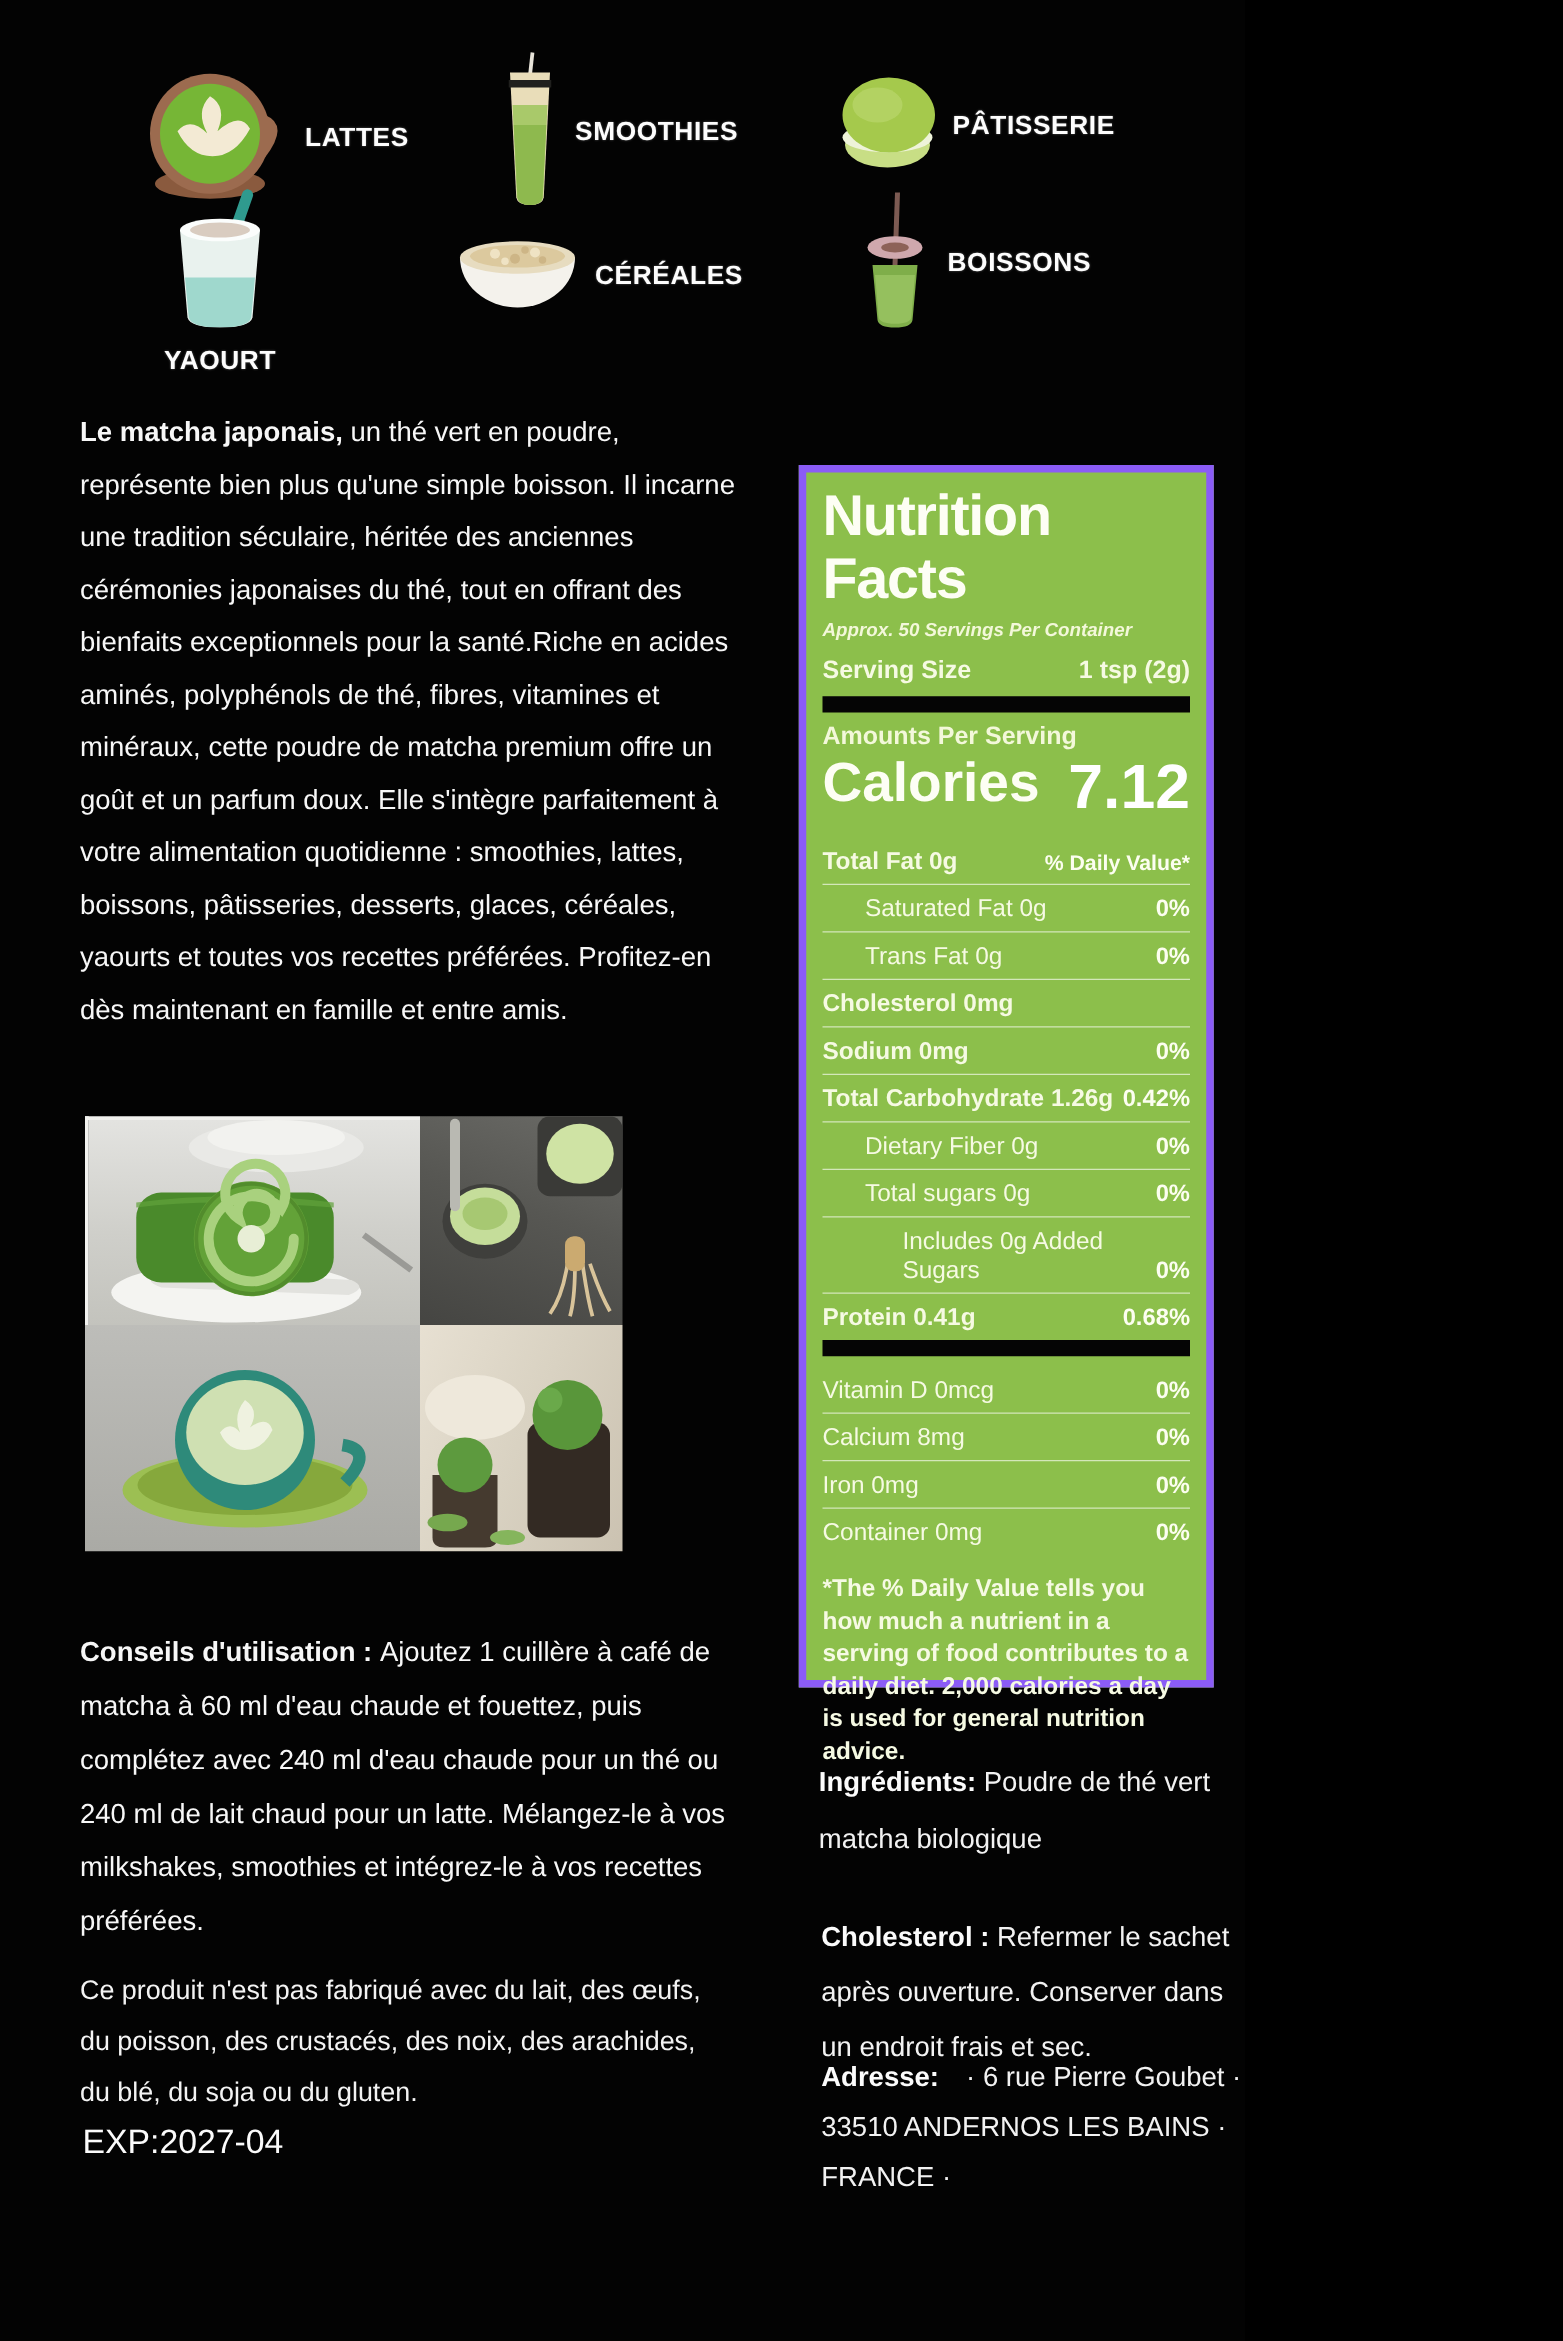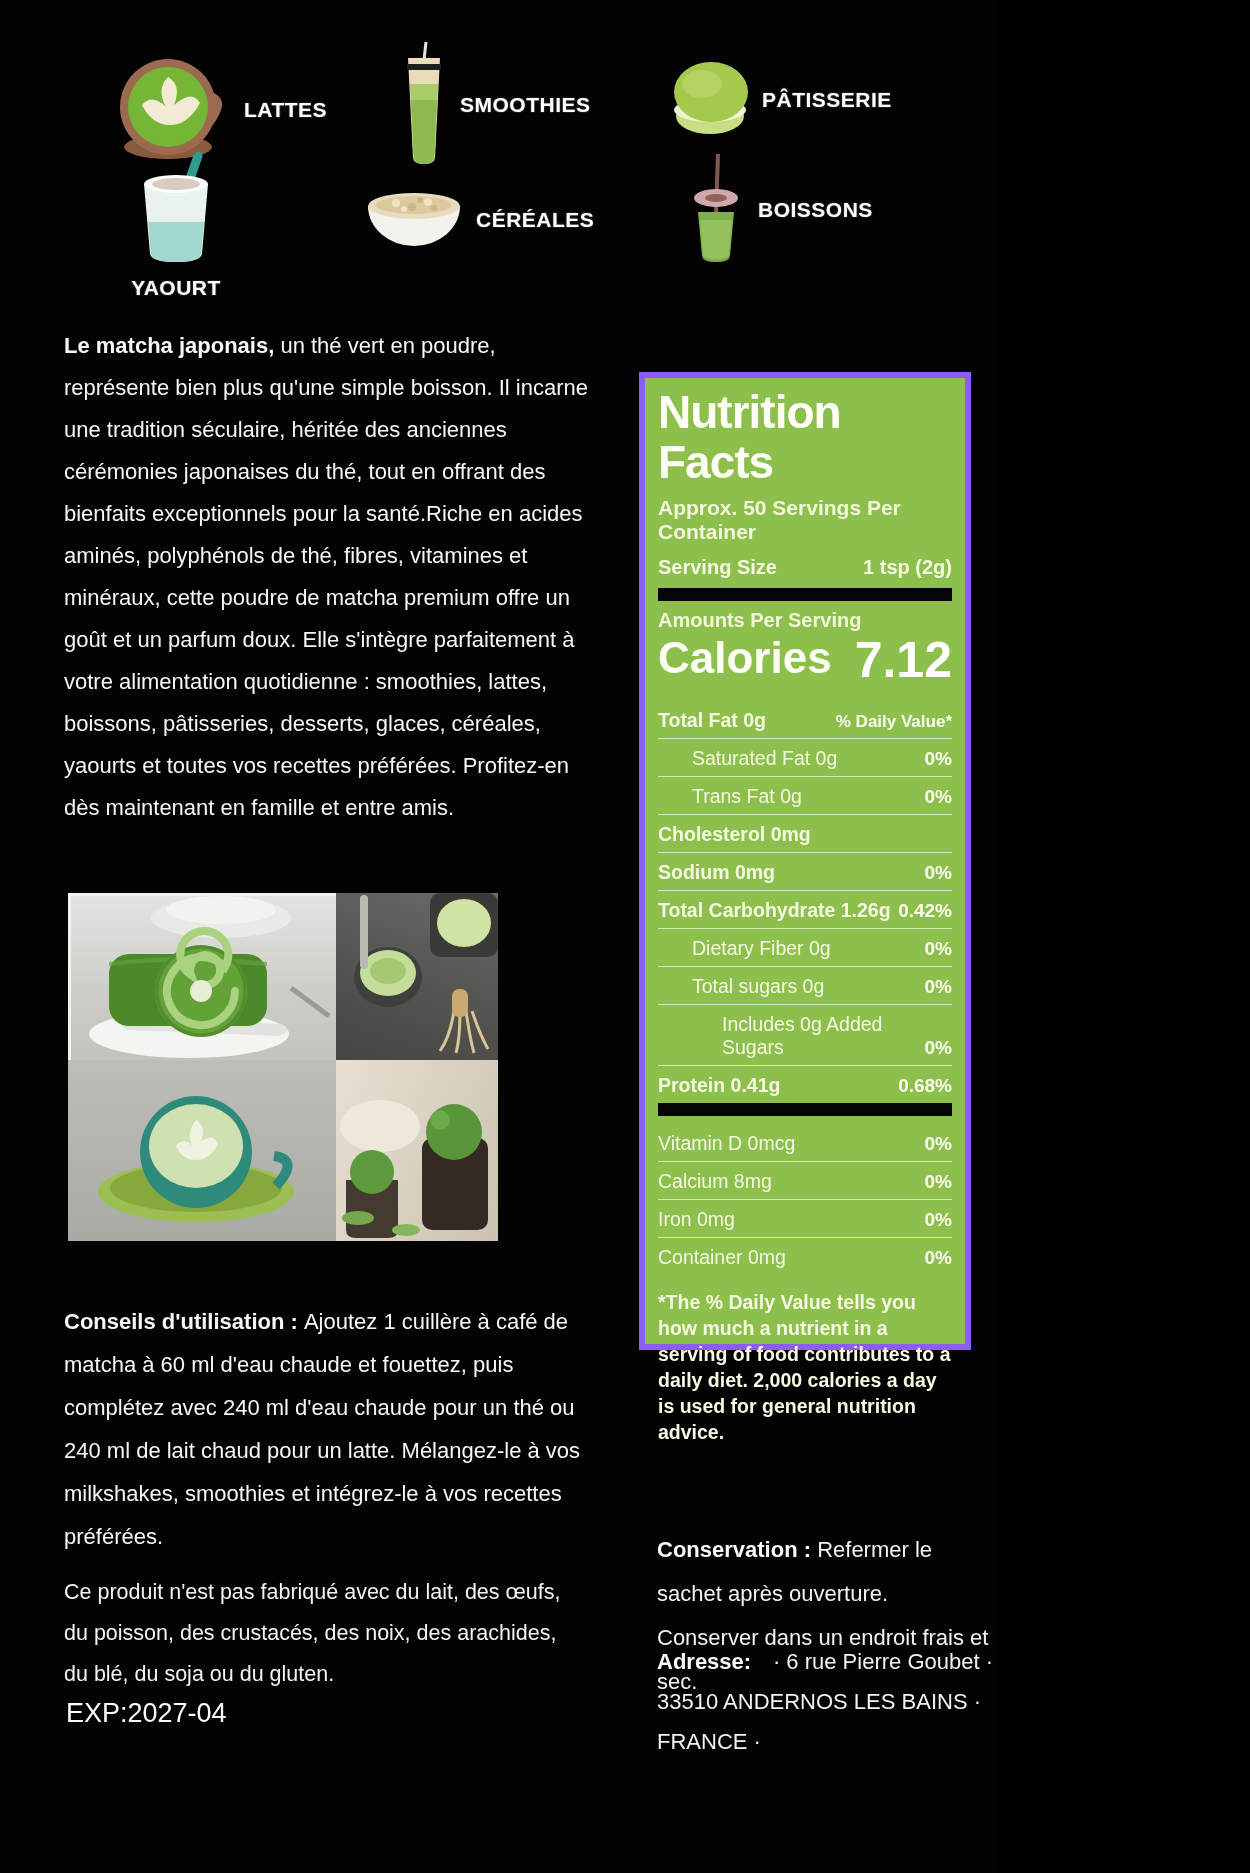--- a/index.html
+++ b/index.html
@@ -27,21 +27,21 @@
   .tile svg{position:absolute;inset:0;}
   .t-roll{background:linear-gradient(180deg,#e3e3e0 0%,#cfcfca 55%,#c3c3bd 100%);border-top:3px solid #f2f2ef;border-left:3px solid #f2f2ef;}
   .t-powder{background:linear-gradient(200deg,#6b6b67 0%,#575753 45%,#454542 100%);}
   .t-latte{background:linear-gradient(180deg,#bdbdb9 0%,#aaaaa5 100%);}
   .t-ice{background:linear-gradient(115deg,#e7e0d2 0%,#d9d2c2 50%,#cbc2b1 100%);}
 
   
   .nfp{position:absolute;left:639px;top:372px;width:332px;height:978px;box-sizing:border-box;
        background:#8cbf4b;border:6px solid #8b5cf6;padding:10px 13px 12px 13px;color:#fff;}
   .nfp-title{font-size:46px;font-weight:bold;letter-spacing:-1px;line-height:1.08;color:#fdfef4;}
-  .nfp-serv{font-size:21px;font-weight:bold;color:#f3f8da;margin-top:9px;}
+  .nfp-serv{font-size:15px;font-weight:bold;color:#f3f8da;margin-top:9px;font-style:italic;}
   .nfp-ssrow{display:flex;justify-content:space-between;font-size:20px;font-weight:bold;
              color:#f6fae3;margin-top:12px;}
   .black-bar{height:13px;background:#050505;margin:9px 0 8px 0;}
   .nfp-amounts{font-size:20px;font-weight:bold;color:#f3f8da;}
   .cal-row{display:flex;justify-content:space-between;align-items:flex-start;margin-top:2px;}
   .cal-label{font-size:44px;font-weight:bold;color:#fdfef4;line-height:1.1;}
   .cal-value{font-size:50px;font-weight:bold;color:#fff;line-height:1.05;}
   .rows{margin-top:14px;}
   .nrow{display:flex;justify-content:space-between;align-items:flex-end;
         padding:8px 0 6px 0;border-bottom:1px solid rgba(255,255,255,.62);
@@ -285,22 +285,23 @@
         </div>
       <div class="nrow noline">
           <span class="lbl">Container 0mg</span>
           <span class="val">0%</span>
         </div>
     </div>
 
     <div class="nfp-foot">*The % Daily Value tells you how much a nutrient in a serving of food contributes to a daily diet. 2,000 calories a day is used for general nutrition advice.</div>
   </div>
 
-
-  <p class="conservation rc"><b>Conservation : </b><span>Refermer le sachet après ouverture. Conserver dans un endroit frais et sec.</span></p>
+  <p class="ingredients rc"><b>Ingrédients: </b><span>Poudre de thé vert matcha biologique</span></p>
+
+  <p class="conservation rc"><b>Cholesterol : </b><span>Refermer le sachet après ouverture. Conserver dans un endroit frais et sec.</span></p>
 
   <div class="address rc">
     <div class="addr-row">
       <b>Adresse:</b>
       <span>· 6 rue Pierre Goubet ·</span>
     </div>
     <div>33510 ANDERNOS LES BAINS · FRANCE ·</div>
   </div>
 
 </div>

